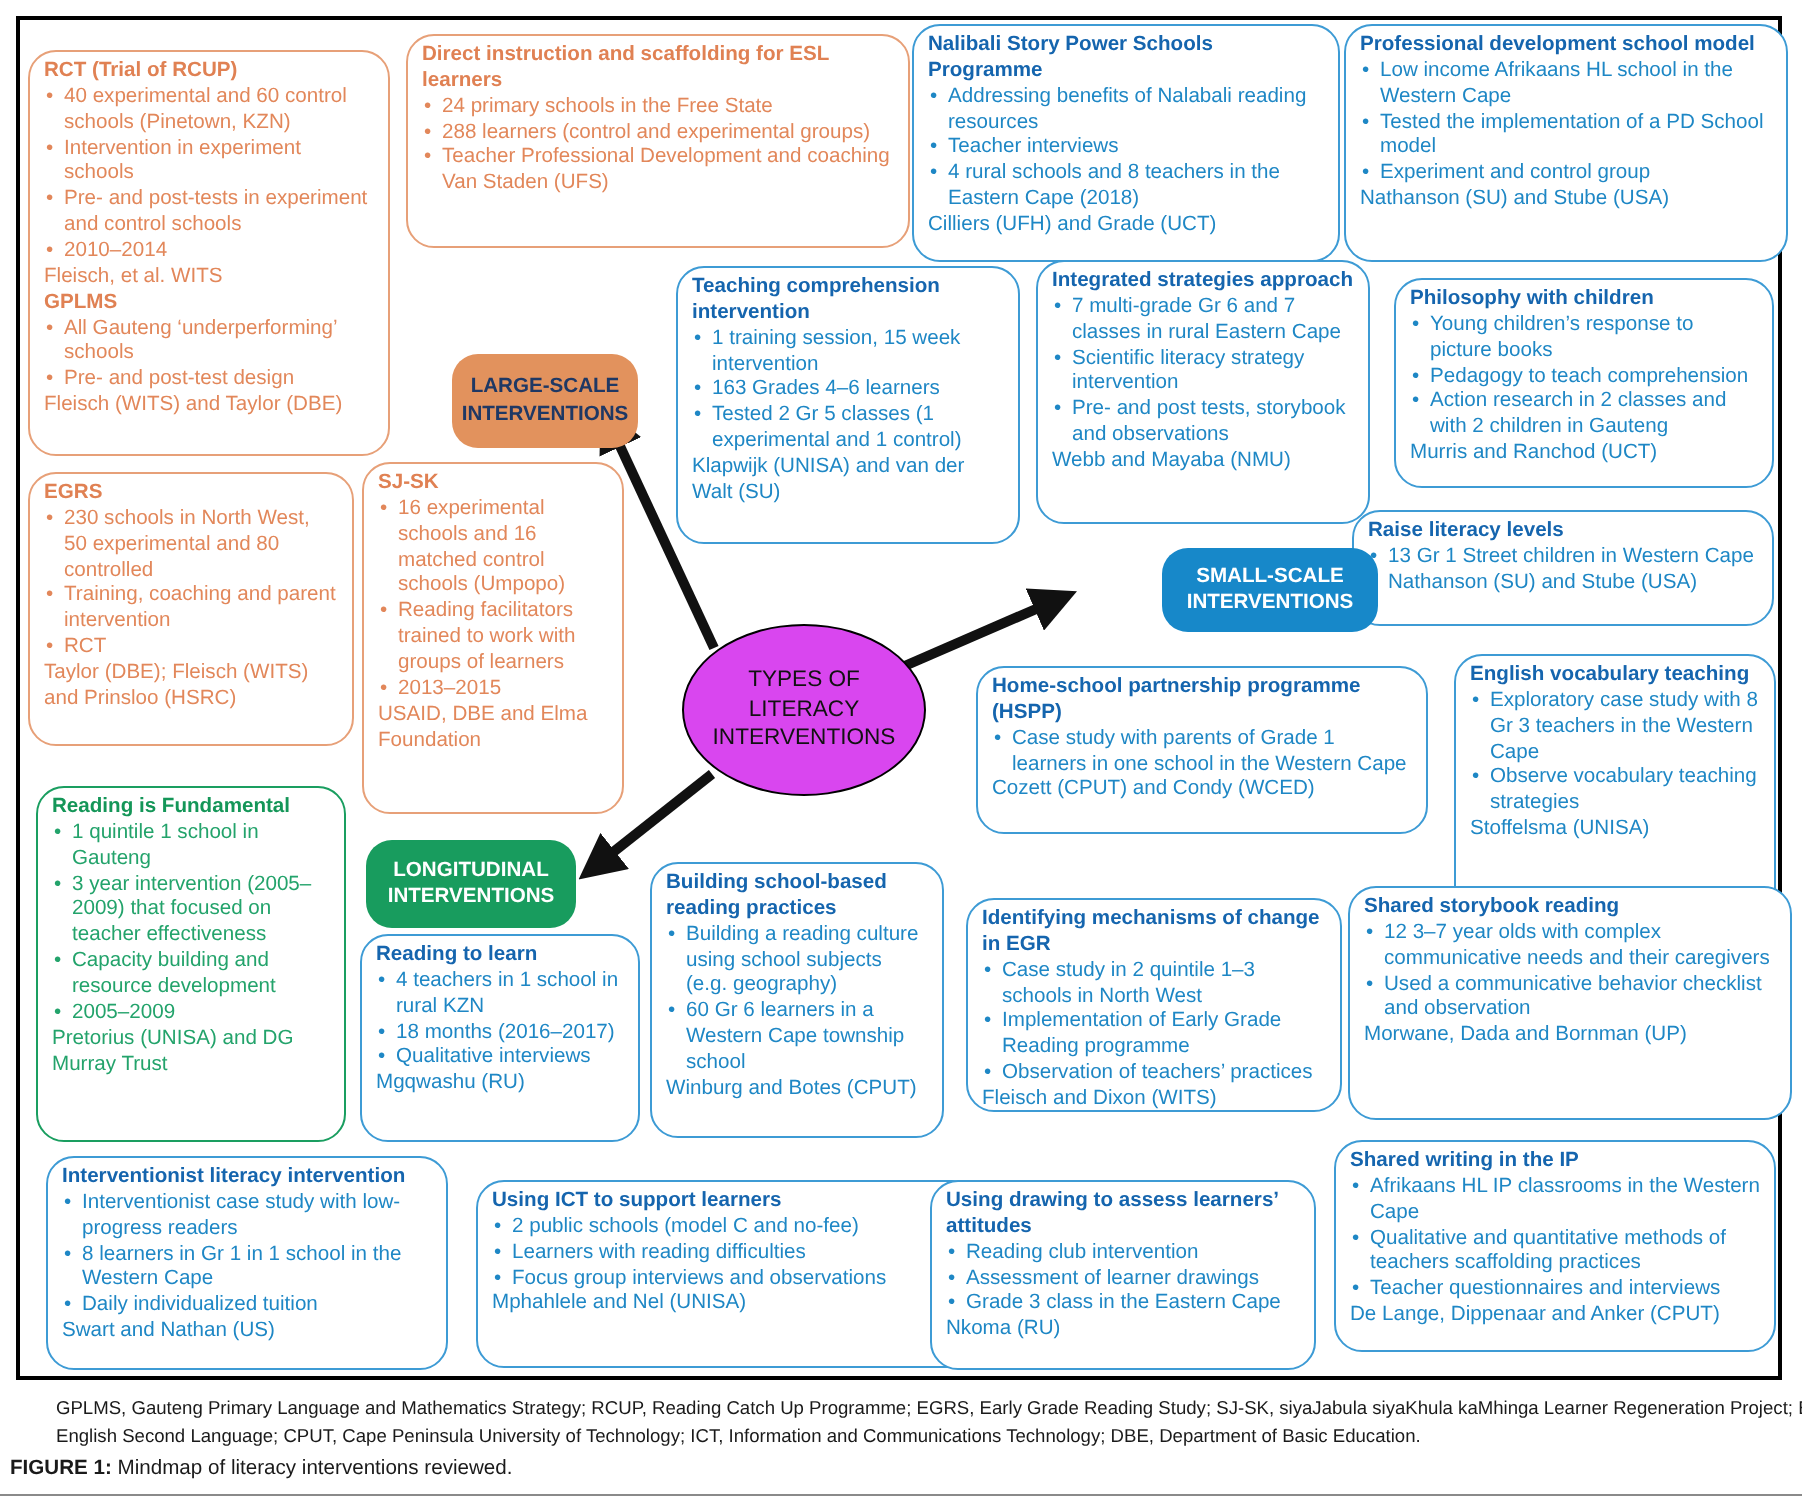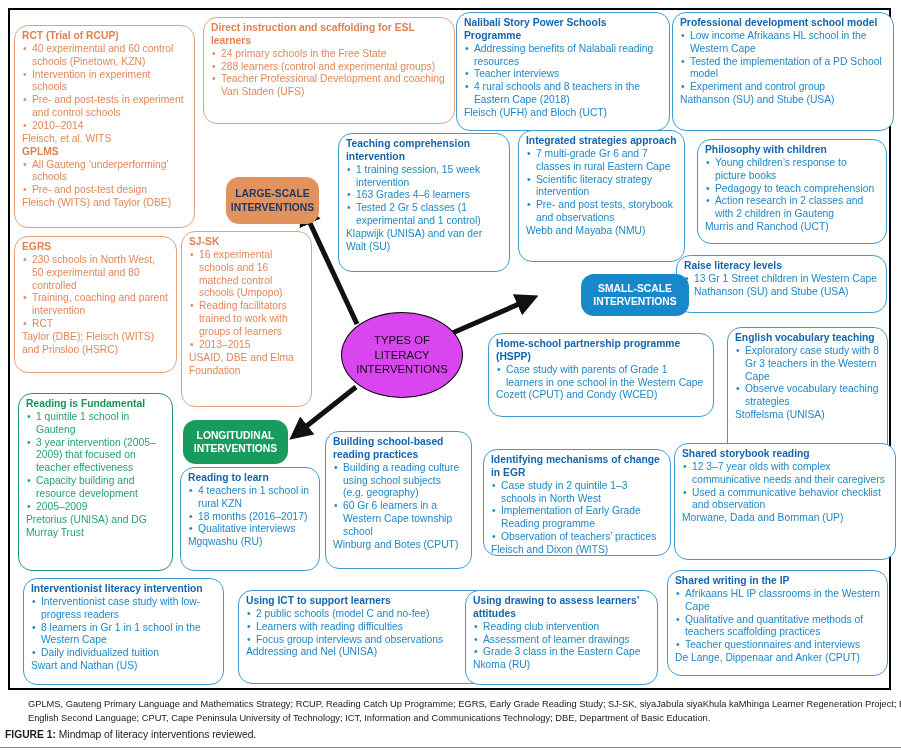--- a/index.html
+++ b/index.html
@@ -95,21 +95,21 @@
       <div class="bl">Reading facilitators trained to work with groups of learners</div>
       <div class="bl">2013–2015</div>
       <div class="pl">USAID, DBE and Elma Foundation</div>
     </div>
 
   <div class="box blue" style="left:456px;top:12px;width:214px;height:119px">
       <div class="bt">Nalibali Story Power Schools Programme</div>
       <div class="bl">Addressing benefits of Nalabali reading resources</div>
       <div class="bl">Teacher interviews</div>
       <div class="bl">4 rural schools and 8 teachers in the Eastern Cape (2018)</div>
-      <div class="pl">Fleisch (UFH) and Bloch (UCT)</div>
+      <div class="pl">Cilliers (UFH) and Grade (UCT)</div>
     </div>
   <div class="box blue" style="left:672px;top:12px;width:222px;height:119px">
       <div class="bt">Professional development school model</div>
       <div class="bl">Low income Afrikaans HL school in the Western Cape</div>
       <div class="bl">Tested the implementation of a PD School model</div>
       <div class="bl">Experiment and control group</div>
       <div class="pl">Nathanson (SU) and Stube (USA)</div>
     </div>
   <div class="box blue" style="left:338px;top:133px;width:172px;height:139px">
       <div class="bt">Teaching comprehension intervention</div>
@@ -178,21 +178,21 @@
       <div class="bl">Interventionist case study with low-progress readers</div>
       <div class="bl">8 learners in Gr 1 in 1 school in the Western Cape</div>
       <div class="bl">Daily individualized tuition</div>
       <div class="pl">Swart and Nathan (US)</div>
     </div>
   <div class="box blue" style="left:238px;top:590px;width:252px;height:94px">
       <div class="bt">Using ICT to support learners</div>
       <div class="bl">2 public schools (model C and no-fee)</div>
       <div class="bl">Learners with reading difficulties</div>
       <div class="bl">Focus group interviews and observations</div>
-      <div class="pl">Addressing and Nel (UNISA)</div>
+      <div class="pl">Mphahlele and Nel (UNISA)</div>
     </div>
   <div class="box blue" style="left:465px;top:590px;width:193px;height:95px">
       <div class="bt">Using drawing to assess learners’ attitudes</div>
       <div class="bl">Reading club intervention</div>
       <div class="bl">Assessment of learner drawings</div>
       <div class="bl">Grade 3 class in the Eastern Cape</div>
       <div class="pl">Nkoma (RU)</div>
     </div>
   <div class="box blue" style="left:667px;top:570px;width:221px;height:106px">
       <div class="bt">Shared writing in the IP</div>

